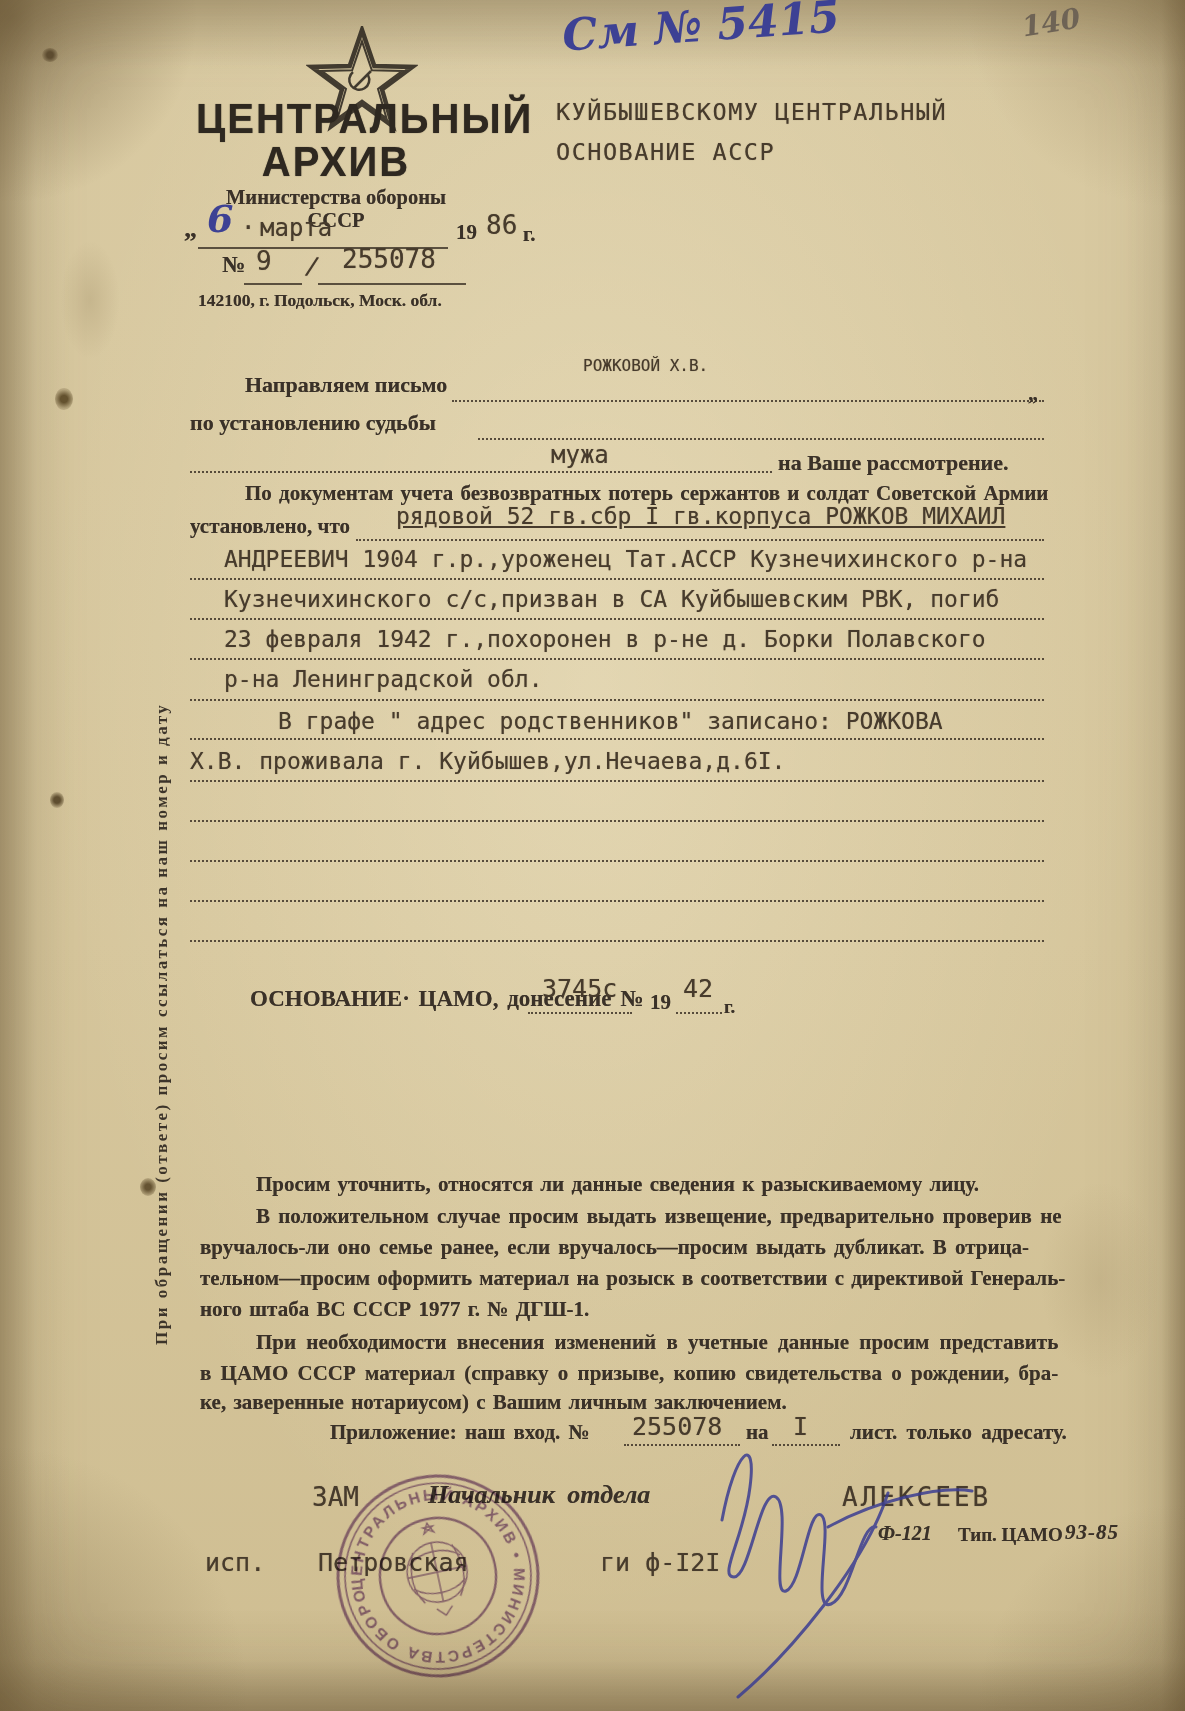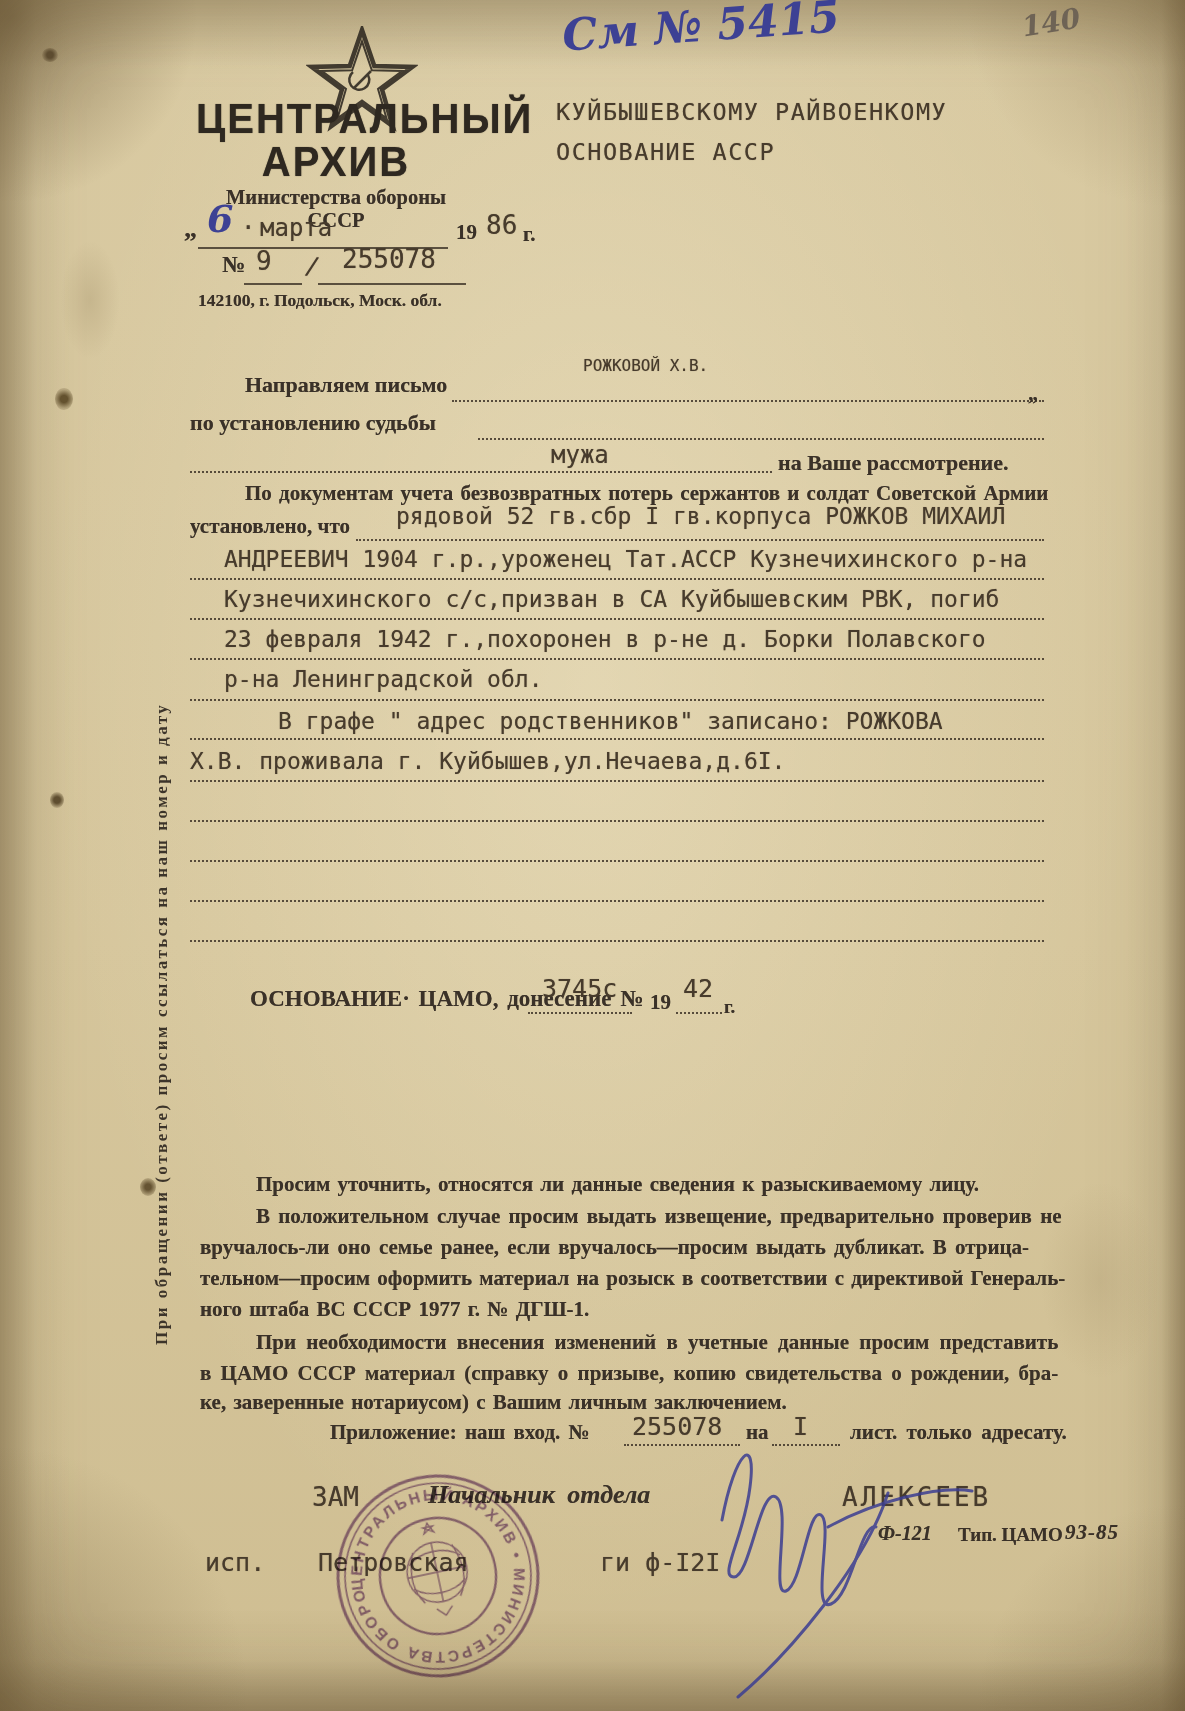--- a/index.html
+++ b/index.html
@@ -75,41 +75,41 @@
 <div class="abs printed" style="left:523px;top:222px;font-size:21px;">г.</div>
 
 <div class="abs printed" style="left:222px;top:252px;font-size:23px;">№</div>
 <div class="abs typed" style="left:256px;top:246px;font-size:26px;">9</div>
 <div class="sl" style="left:244px;top:283px;width:58px;"></div>
 <div class="abs typed" style="left:305px;top:252px;font-size:24px;transform:rotate(8deg);">/</div>
 <div class="abs typed" style="left:342px;top:244px;font-size:26px;">255078</div>
 <div class="sl" style="left:318px;top:283px;width:148px;"></div>
 <div class="abs printed" style="left:198px;top:290px;font-size:17.5px;">142100, г. Подольск, Моск. обл.</div>
 
-<div class="abs typed" style="left:556px;top:98px;font-size:23.5px;letter-spacing:1.5px;">КУЙБЫШЕВСКОМУ РАЙВОЕНКОМУ</div>
+<div class="abs typed" style="left:556px;top:98px;font-size:23.5px;letter-spacing:1.5px;">КУЙБЫШЕВСКОМУ ЦЕНТРАЛЬНЫЙ</div>
 <div class="abs typed" style="left:556px;top:138px;font-size:23.5px;letter-spacing:1.5px;">ОСНОВАНИЕ АССР</div>
 
 <div class="abs vert-note" style="left:152px;top:555px;height:790px;display:flex;align-items:center;">При обращении (ответе) просим ссылаться на наш номер и дату</div>
 
 <div class="abs printed" style="left:245px;top:372px;font-size:22px;text-align:center;">Направляем письмо</div>
 <div class="abs typed" style="left:583px;top:356px;font-size:16px;">РОЖКОВОЙ Х.В.</div>
 <div class="dl" style="left:452px;top:400px;width:592px;"></div>
 <div class="abs printed" style="left:1028px;top:382px;font-size:20px;">„</div>
 
 <div class="abs printed" style="left:190px;top:410px;font-size:22px;">по установлению судьбы</div>
 <div class="abs typed" style="left:551px;top:396px;font-size:24px;margin-top:45px;">мужа</div>
 <div class="dl" style="left:478px;top:438px;width:566px;"></div>
 
 <div class="dl" style="left:190px;top:471px;width:582px;"></div>
 <div class="abs printed" style="left:778px;top:450px;font-size:22px;">на Ваше рассмотрение.</div>
 
 <div class="abs printed" style="left:245px;top:481px;font-size:21px;white-space:nowrap;word-spacing:2px;">По документам учета безвозвратных потерь сержантов и солдат Советской Армии</div>
 
 <div class="abs printed" style="left:190px;top:514px;font-size:21px;">установлено, что</div>
-<div class="abs typed" style="left:396px;top:503px;font-size:23px;">рядовой 52 гв.сбр I гв.корпуса РОЖКОВ МИХАИЛ</div>
+<div class="abs typed" style="left:396px;top:503px;font-size:23px;text-decoration:underline;">рядовой 52 гв.сбр I гв.корпуса РОЖКОВ МИХАИЛ</div>
 <div class="dl" style="left:356px;top:539px;width:688px;"></div>
 
 <div class="abs typed" style="left:224px;top:546px;font-size:23px;">АНДРЕЕВИЧ 1904 г.р.,уроженец Тат.АССР Кузнечихинского р-на</div>
 <div class="dl" style="left:190px;top:578px;width:854px;"></div>
 
 <div class="abs typed" style="left:224px;top:586px;font-size:23px;">Кузнечихинского с/с,призван в СА Куйбышевским РВК, погиб</div>
 <div class="dl" style="left:190px;top:618px;width:854px;"></div>
 
 <div class="abs typed" style="left:224px;top:626px;font-size:23px;">23 февраля 1942 г.,похоронен в р-не д. Борки Полавского</div>
 <div class="dl" style="left:190px;top:658px;width:854px;"></div>

